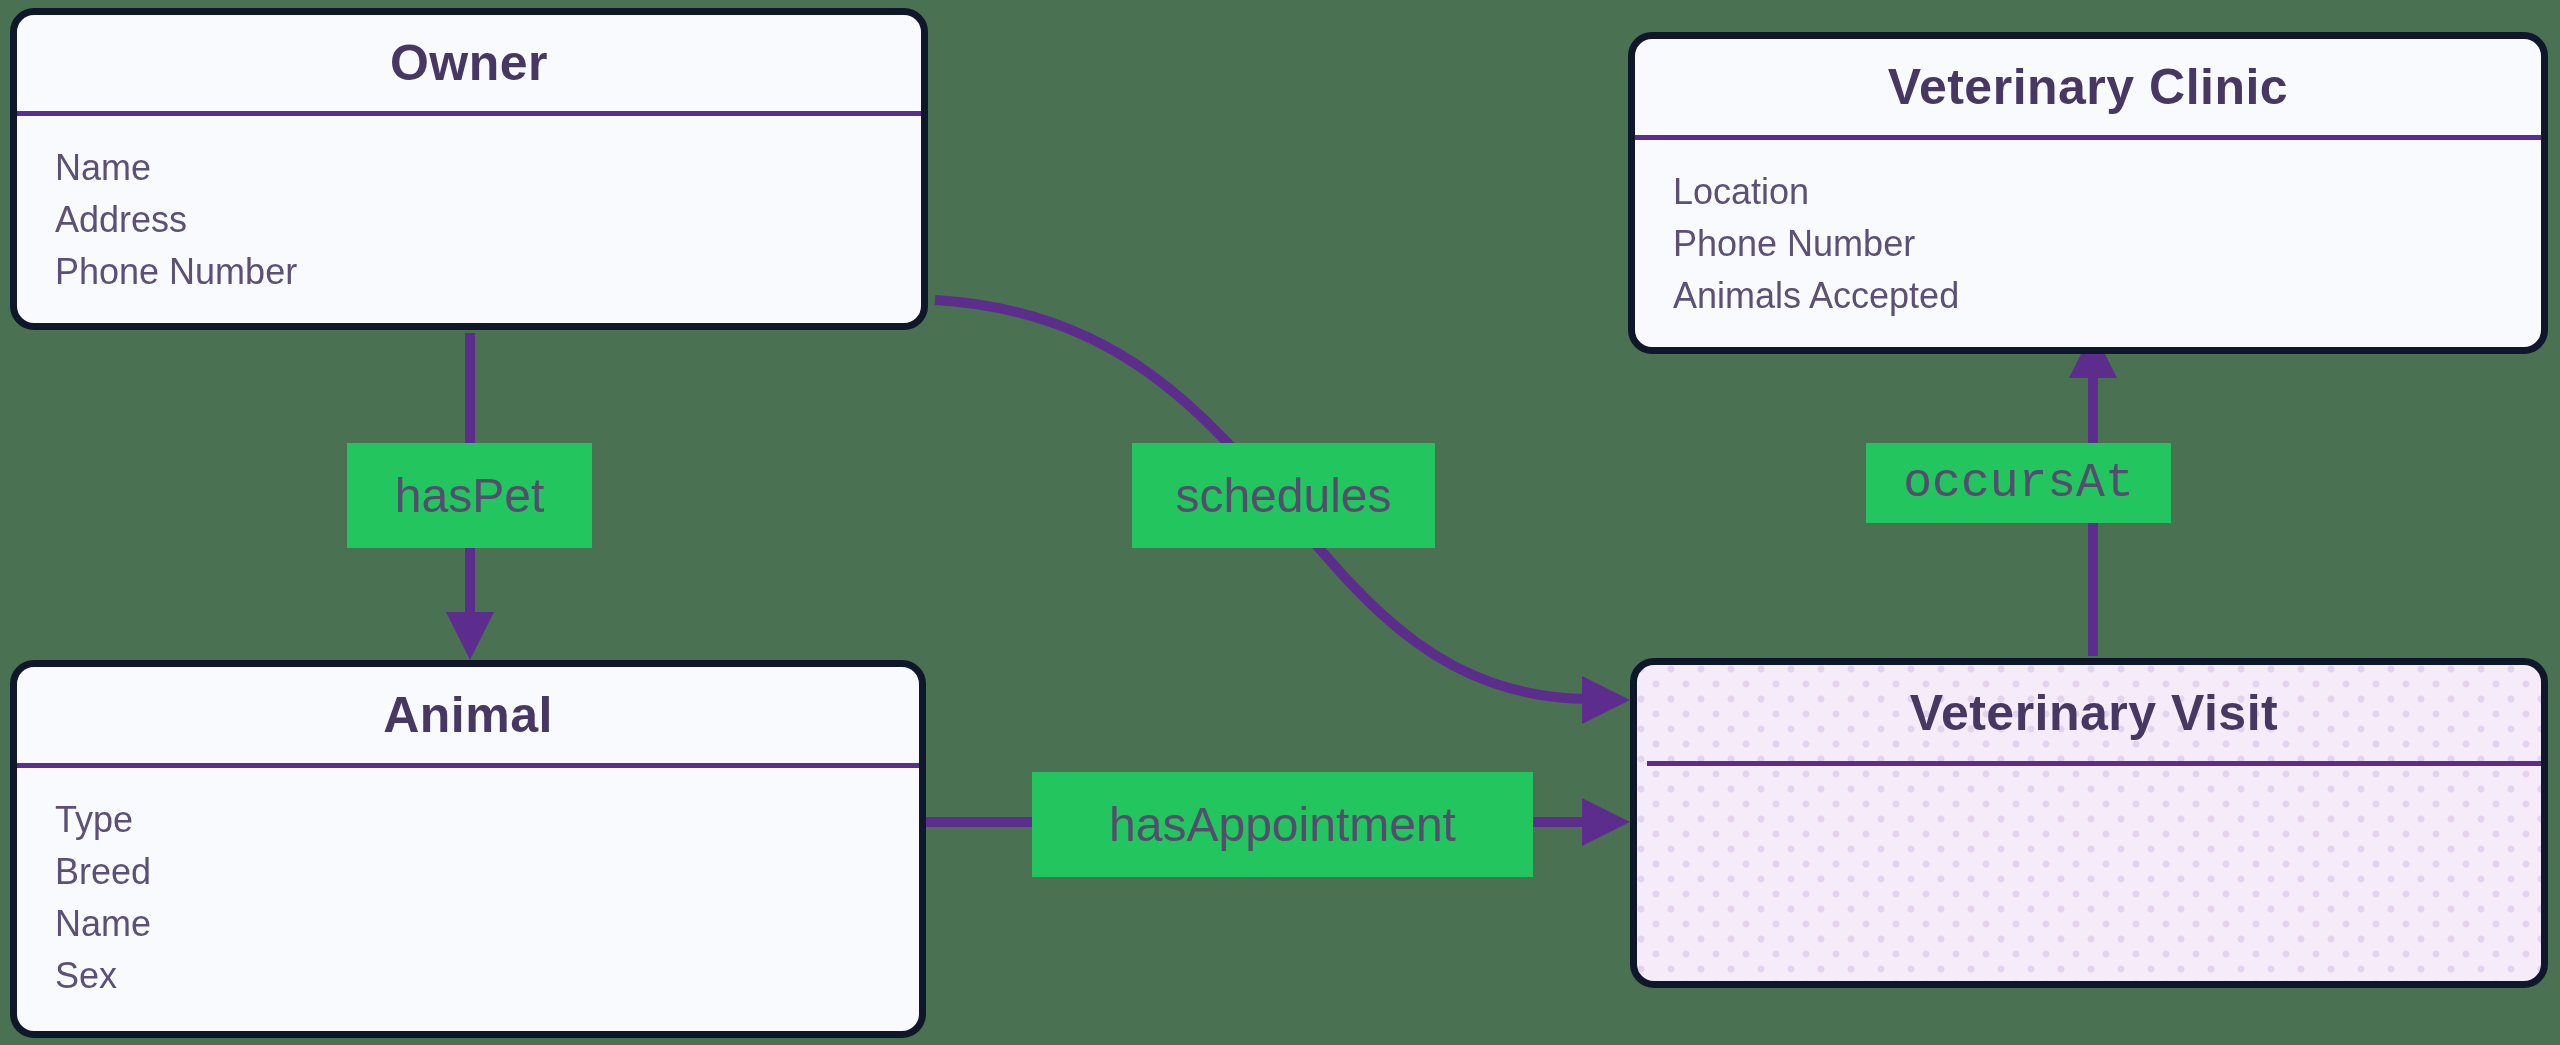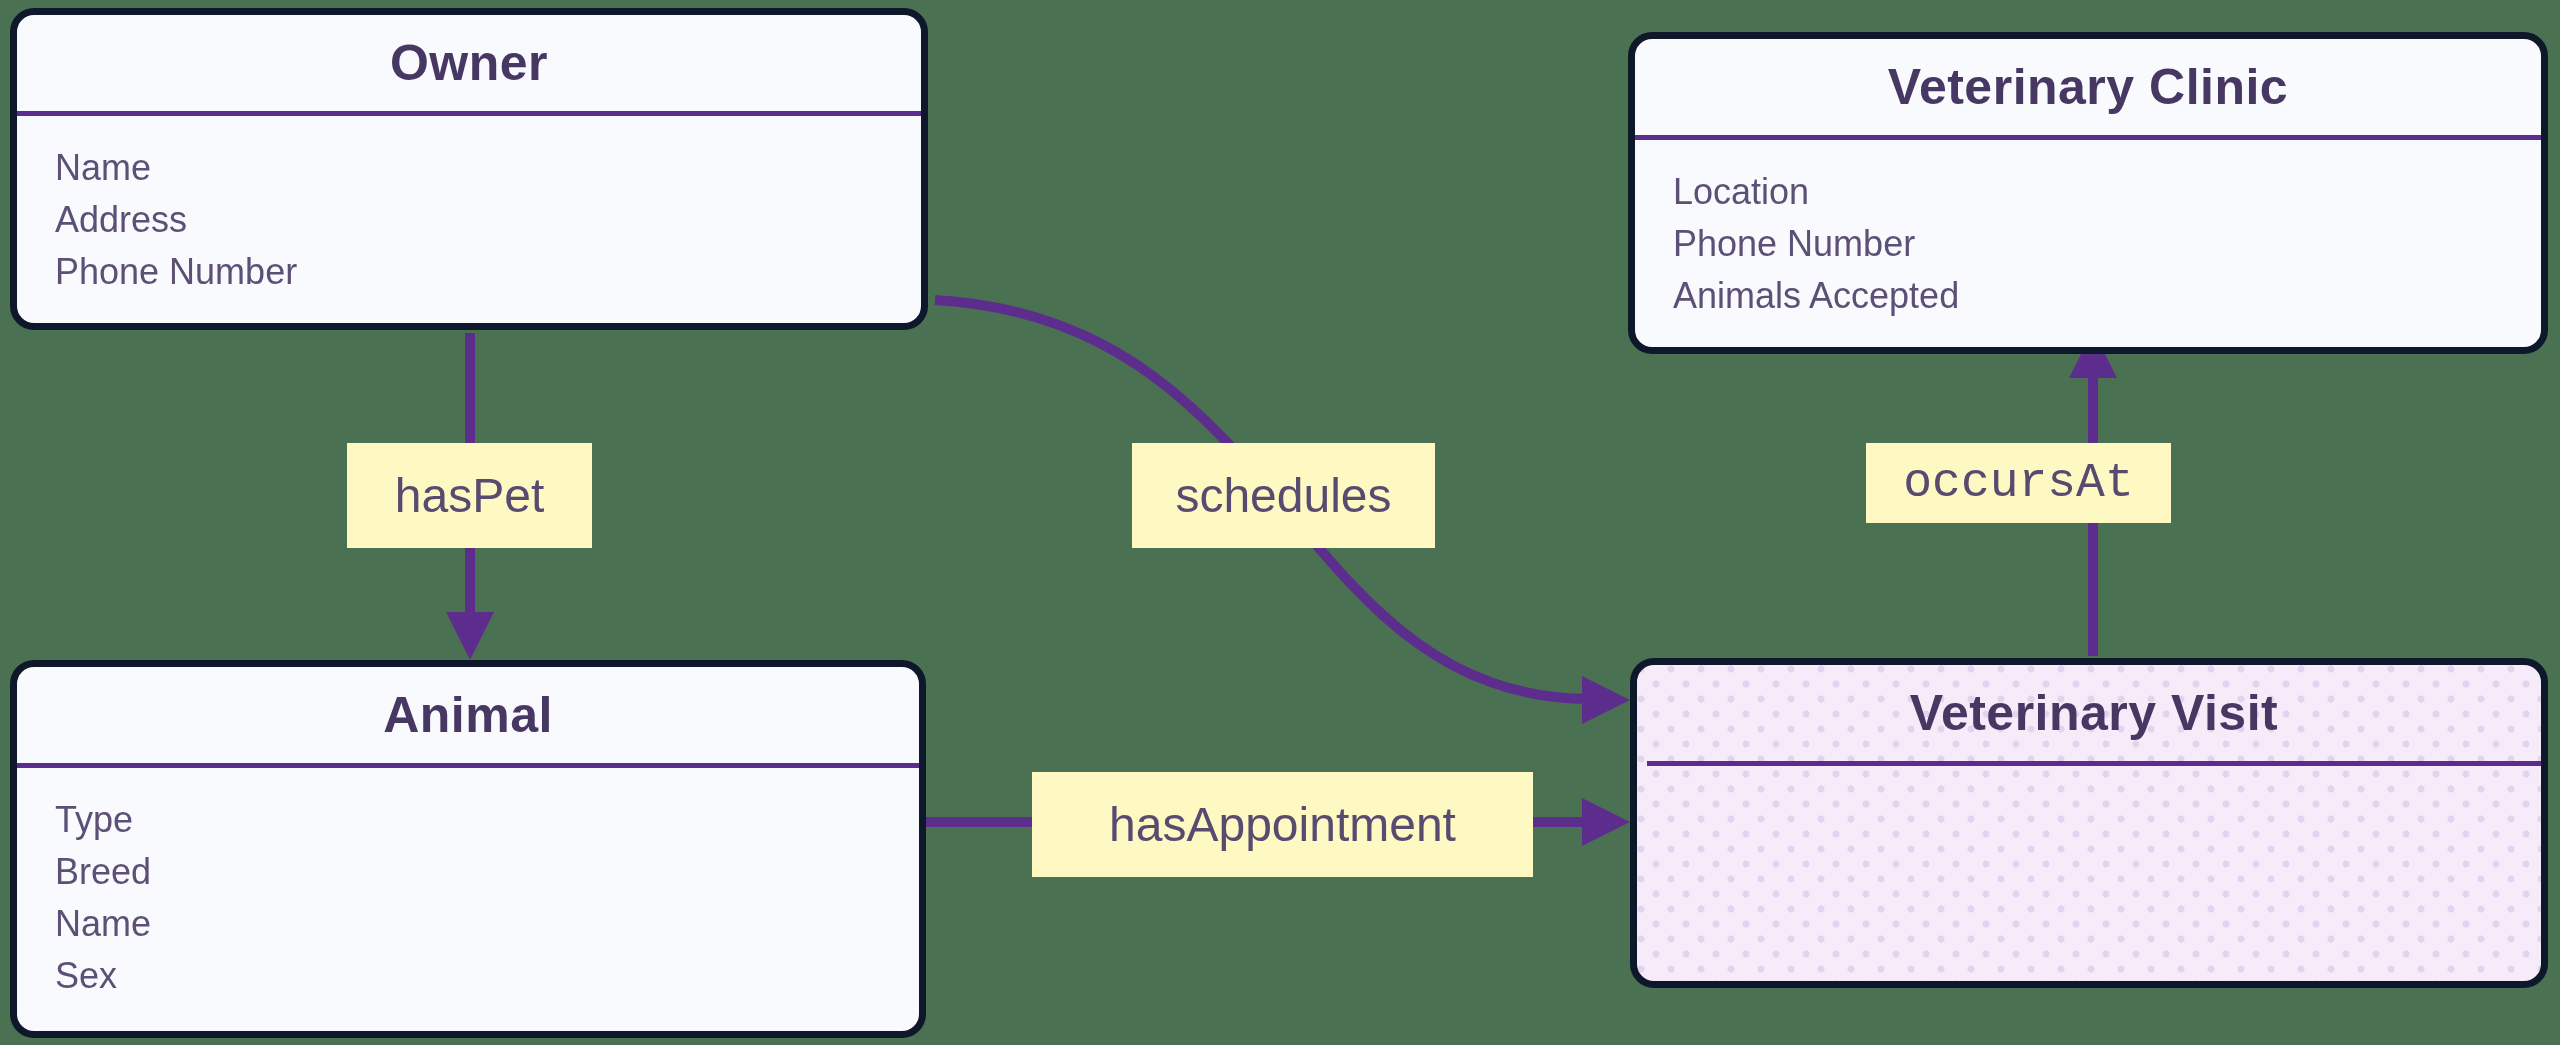--- a/index.html
+++ b/index.html
@@ -43,21 +43,21 @@
       radial-gradient(circle at 4px 4px, #E4D2EE 3px, rgba(0,0,0,0) 4px),
       radial-gradient(circle at 4px 4px, #E4D2EE 3px, rgba(0,0,0,0) 4px);
     background-size:30px 30px;
     background-position:0 0, 15px 15px;
     padding-left:10px;
   }
 
   .edge-label{
     position:absolute;
     display:flex;align-items:center;justify-content:center;
-    background:#fef9c3;
+    background:#22c55e;
     color:#574B70;
     font-size:48px;
     box-sizing:border-box;
   }
   .edge-label.haspet        {left:347px; top:443px; width:245px; height:105px;}
   .edge-label.schedules     {left:1132px;top:443px; width:303px; height:105px;}
   .edge-label.hasappointment{left:1032px;top:772px; width:501px; height:105px;}
   .edge-label.occursat      {left:1866px;top:443px; width:305px; height:80px;font-family:Liberation Mono, monospace;}
 </style>
 </head>

